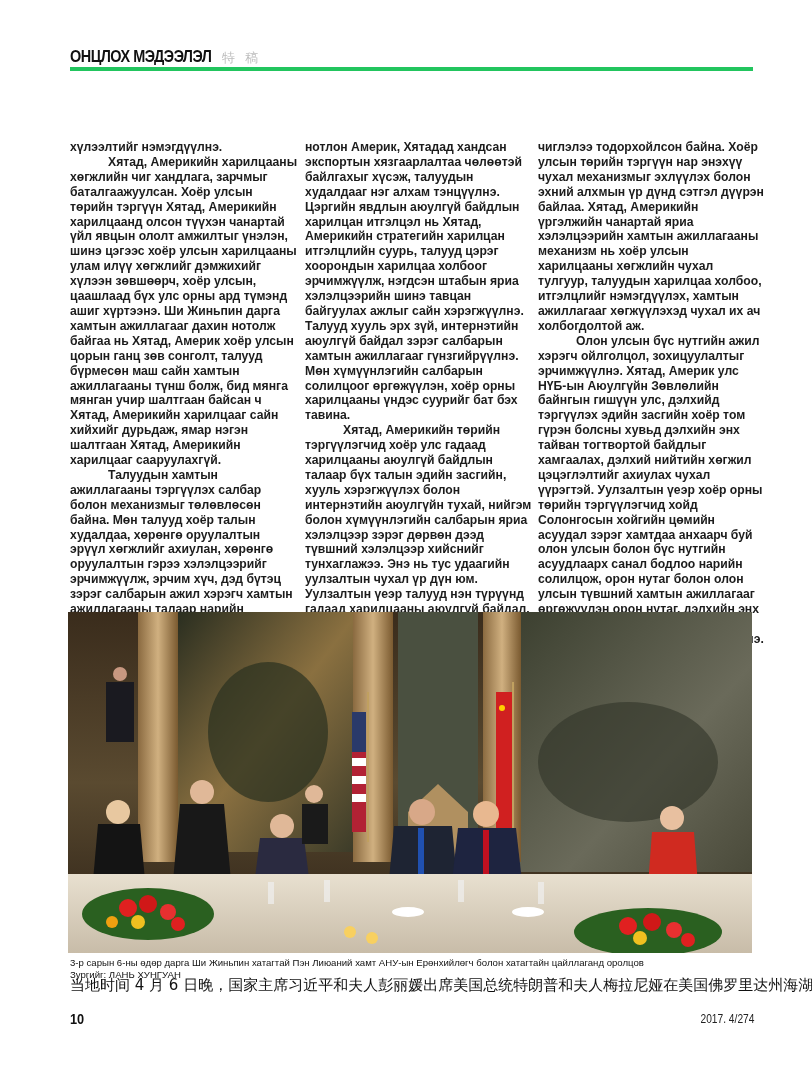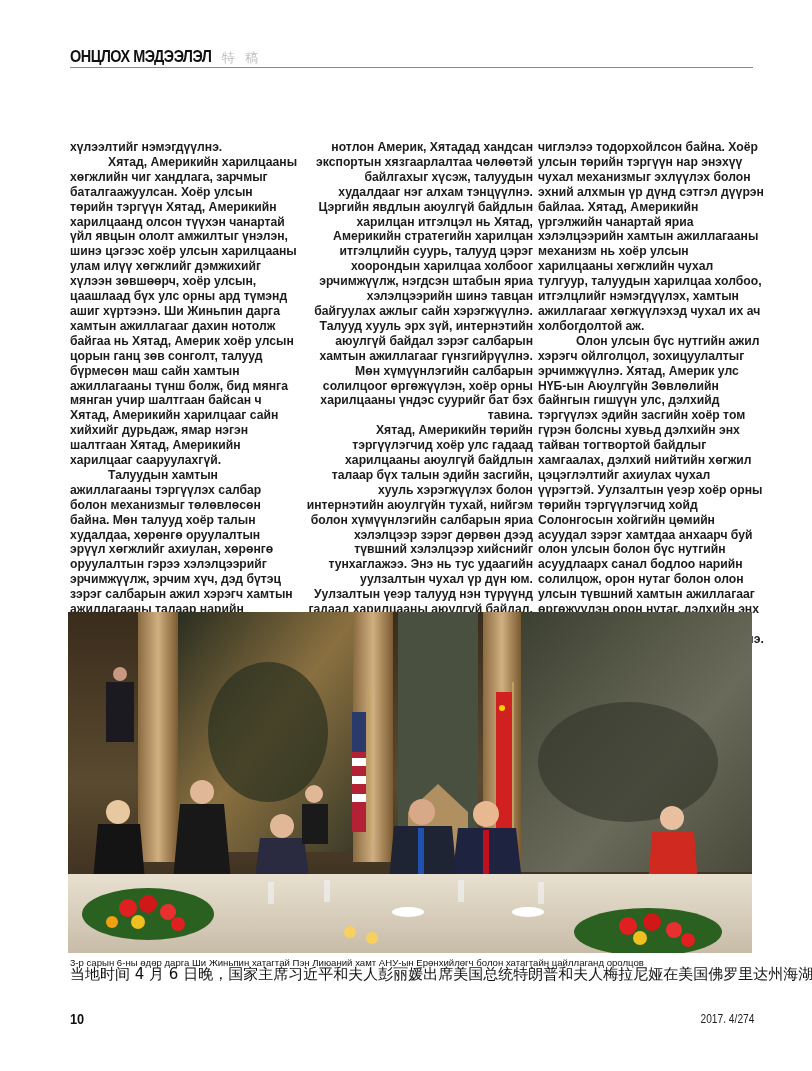--- a/index.html
+++ b/index.html
@@ -1,30 +1,30 @@
 <!DOCTYPE html>
 <html><head>
 <meta charset="utf-8">
 <style>
   html, body { margin: 0; padding: 0; background: #ffffff; }
   body { width: 812px; height: 1071px; position: relative; overflow: hidden;
          font-family: "Liberation Sans", sans-serif; color: #1a1a1a; }
   .header { position: absolute; left: 70px; top: 47px; width: 683px; height: 20px;
-            border-bottom: 1px solid #22c55e; }
+            border-bottom: 4px solid #22c55e; }
   .header-title { position: absolute; left: 0; top: 0; font-size: 17px; font-weight: bold;
                   letter-spacing: -0.6px; transform: scaleX(0.85); transform-origin: left top;
                   color: #111; font-family: "Liberation Sans", sans-serif; }
   .header-sub { position: absolute; left: 128px; top: 2px; font-size: 13px; color: #bdbdbd;
                 letter-spacing: 3px; font-family: "DejaVu Sans", sans-serif; margin-left: 24px; }
   .col { position: absolute; top: 140px; width: 228px; font-size: 12.2px; line-height: 14.9px;
          color: #1c1c1c; font-weight: bold; }
   .col p { margin: 0; }
   .col .indent { text-indent: 38px; }
   .col1 { left: 70px; }
-  .col2 { left: 305px; text-align: right; }
+  .col2 { left: 305px; }
   .col3 { left: 538px; }
   .photo { position: absolute; left: 68px; top: 612px; width: 684px; height: 341px; overflow: hidden;
            background: #3a2a1a; }
   .photo svg { display: block; }
   .caption { position: absolute; left: 70px; top: 957px; width: 700px; font-size: 9.6px; line-height: 11.6px;
              color: #111; }
   .caption div { white-space: nowrap; }
   .caption .cn { font-family: "DejaVu Sans", sans-serif; font-size: 15px; }
   .footer-page { position: absolute; left: 70px; top: 1010px; font-size: 15px; font-weight: bold;
                  transform: scaleX(0.85); transform-origin: left top; color: #111; }
@@ -176,17 +176,18 @@
     <rect x="470" y="270" width="6" height="22" fill="#f0f0f0" opacity="0.7"></rect>
     <circle cx="282" cy="320" r="6" fill="#f8d060"></circle>
     <circle cx="304" cy="326" r="6" fill="#f8d060"></circle>
     <ellipse cx="340" cy="300" rx="16" ry="5" fill="#ffffff"></ellipse>
     <ellipse cx="460" cy="300" rx="16" ry="5" fill="#ffffff"></ellipse>
   </svg>
 </div>
 
 <div class="caption">
   <div>3-р сарын 6-ны өдөр дарга Ши Жиньпин хатагтай Пэн Лиюаний хамт АНУ-ын Ерөнхийлөгч болон хатагтайн цайллаганд оролцов</div>
+  <div>Зургийг: ЛАНЬ ХУНГУАН</div>
   <div class="cn">当地时间 4 月 6 日晚，国家主席习近平和夫人彭丽媛出席美国总统特朗普和夫人梅拉尼娅在美国佛罗里达州海湖庄园举行的欢迎晚宴。 新华社记者 兰红光 摄</div>
 </div>
 
 <div class="footer-page">10</div>
 <div class="footer-issue">2017. 4/274</div>
 
 </body></html>

